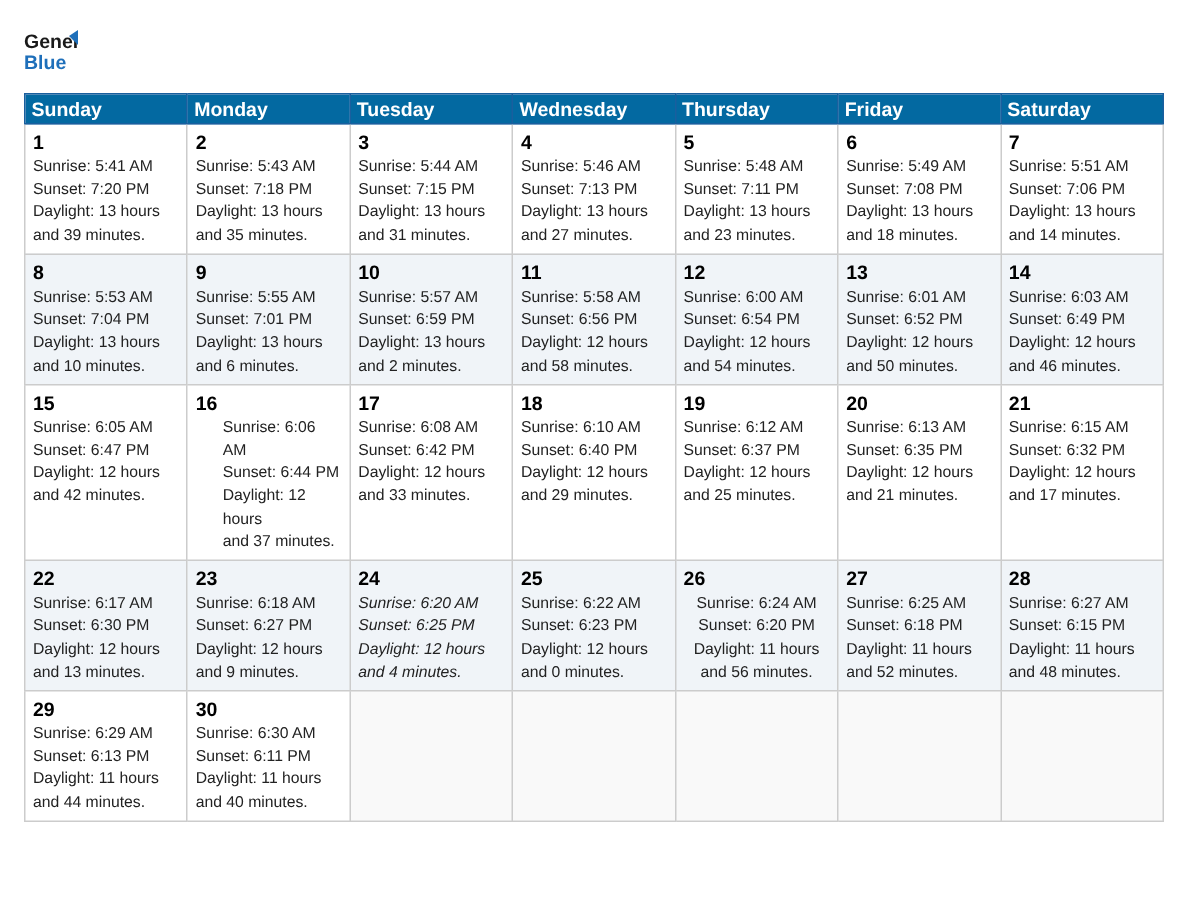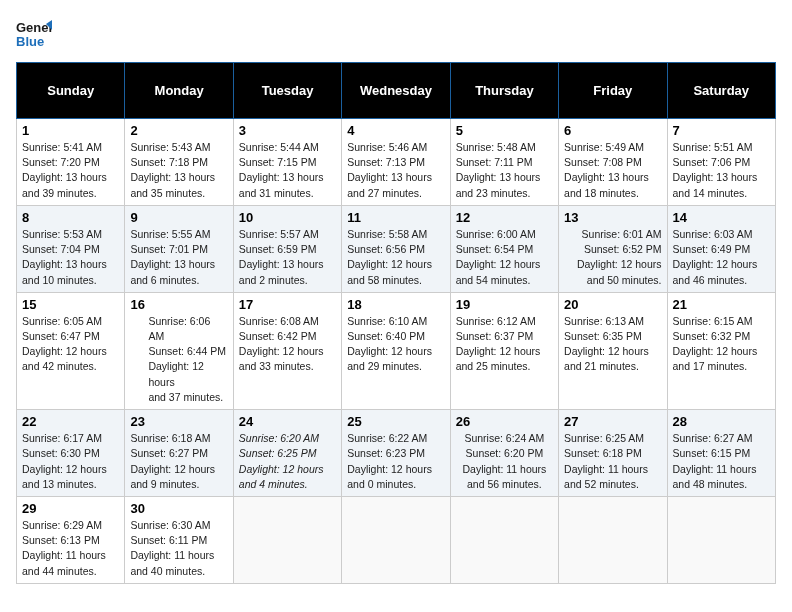--- a/index.html
+++ b/index.html
@@ -34,24 +34,24 @@
     .location {
       font-size: 15px;
       color: #444;
     }
     table {
       width: 100%;
       border-collapse: collapse;
       font-size: 11px;
     }
     thead tr th {
-      background: #000000;
+      background: #0369a1;
       color: #fff;
-      padding: 20px 4px;
-      text-align: center;
+      padding: 2px 4px;
+      text-align: left;
       font-size: 13px;
       font-weight: bold;
       border: 1px solid #1a5f9e;
     }
     tbody tr td {
       border: 1px solid #ccc;
       vertical-align: top;
       padding: 4px 5px;
       min-height: 70px;
       width: 14.28%;
@@ -187,21 +187,21 @@
         </td>
         <td>
           <span class="day-num">12</span>
           <div class="day-info" style="white-space: pre-line;">Sunrise: 6:00 AM
 Sunset: 6:54 PM
 Daylight: 12 hours
 and 54 minutes.</div>
         </td>
         <td>
           <span class="day-num">13</span>
-          <div class="day-info" style="white-space: pre-line; text-align: right;">Sunrise: 6:01 AM
+          <div class="day-info" style="white-space: pre-line;">Sunrise: 6:01 AM
 Sunset: 6:52 PM
 Daylight: 12 hours
 and 50 minutes.</div>
         </td>
         <td>
           <span class="day-num">14</span>
           <div class="day-info" style="white-space: pre-line;">Sunrise: 6:03 AM
 Sunset: 6:49 PM
 Daylight: 12 hours
 and 46 minutes.</div>

